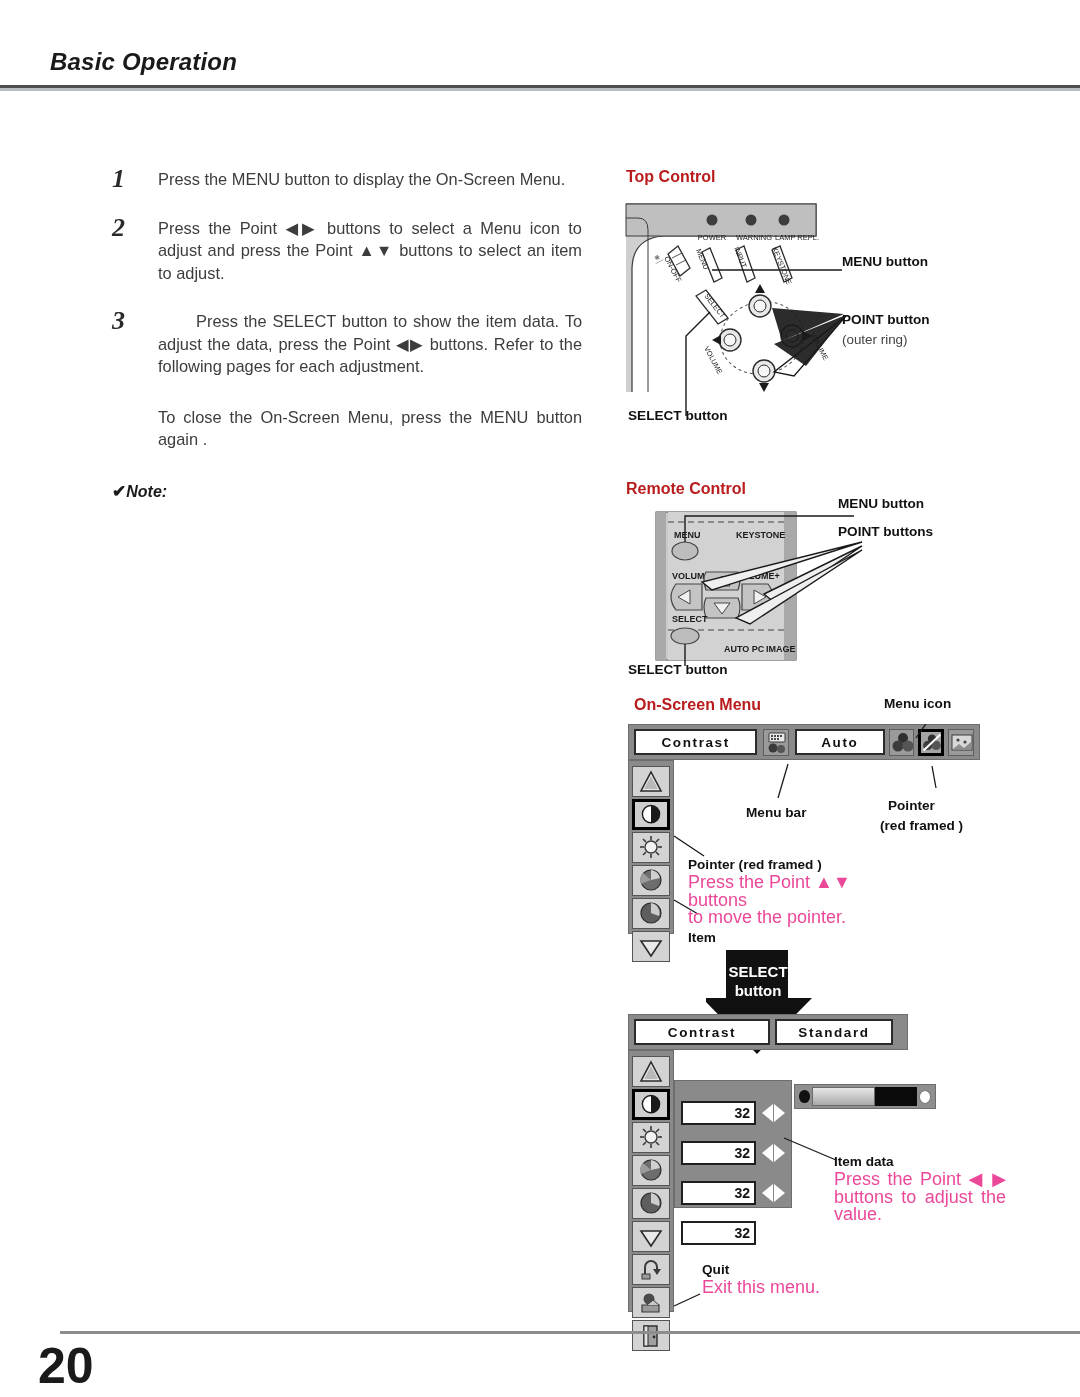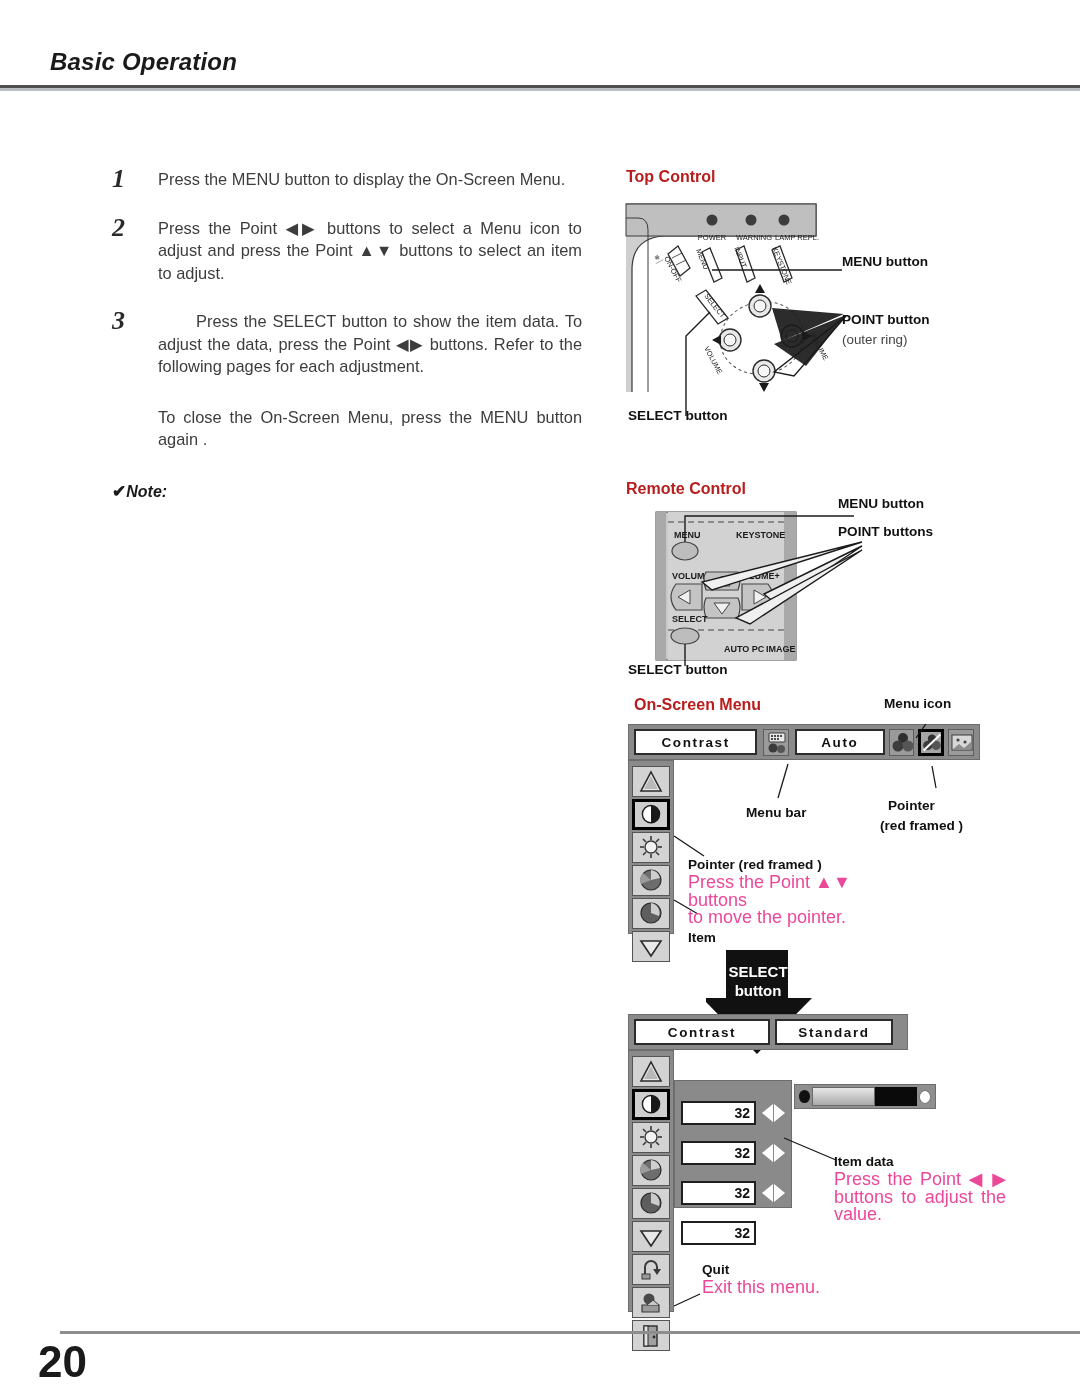--- a/index.html
+++ b/index.html
@@ -126,21 +126,21 @@
   
   .sel-arrow-txt{
     position:absolute;color:#fff;font-size:15px;font-weight:bold;
     text-align:center;line-height:19px;z-index:3;
   }
   
   .footer-rule{
     position:absolute;left:60px;top:1331px;width:1020px;height:3px;background:#8d8d8d;
   }
   .page-num{
-    position:absolute;left:38px;top:1337px;font-size:44px;font-weight:bold;
+    position:absolute;left:38px;top:1337px;font-size:50px;font-weight:bold;
     color:#1a1a1a;font-family:"Liberation Sans", sans-serif;
   }
   svg{display:block;}
 </style>
 </head>
 <body>
 
 <div id="page">
 
   <div class="running-head">Basic Operation</div>

